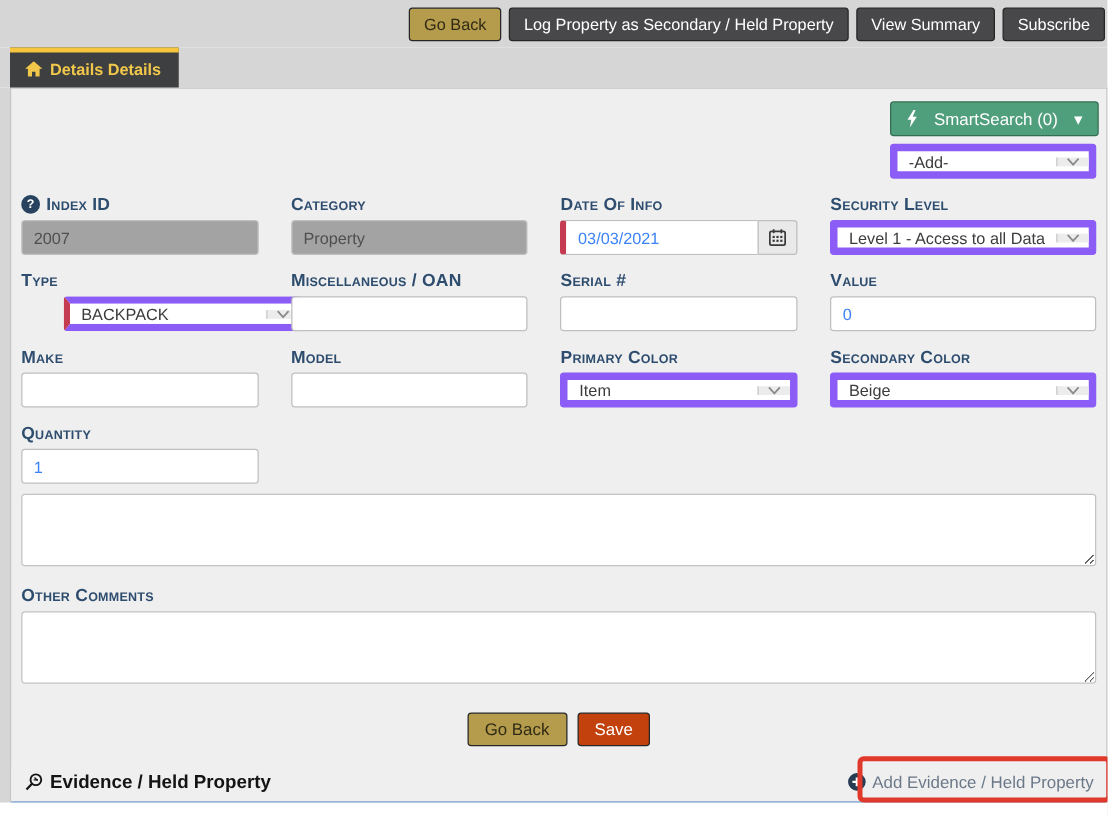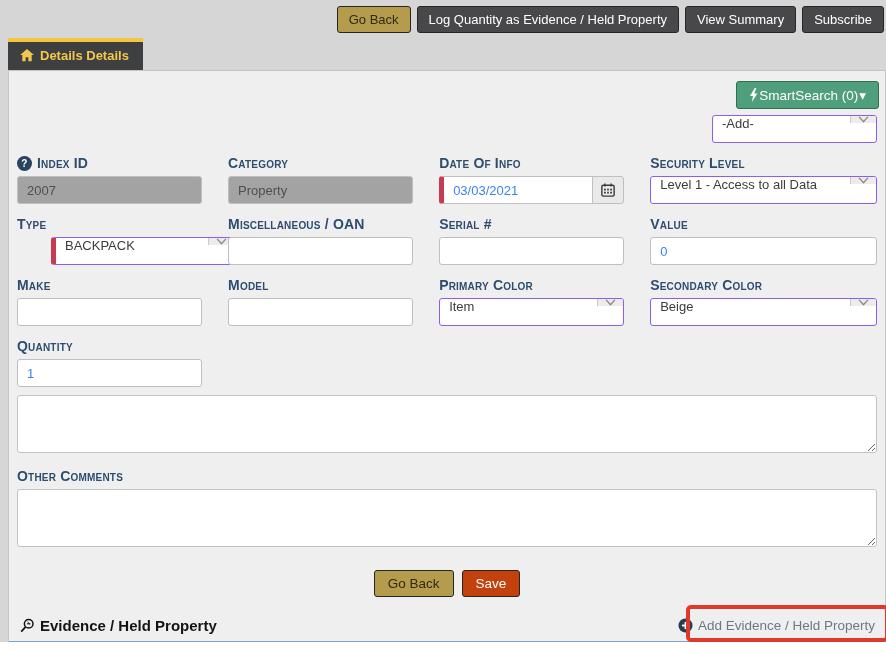--- a/index.html
+++ b/index.html
@@ -52,44 +52,43 @@
   .panel-wrap { background: #d6d6d6; padding-left: 8px; }
   .panel {
     background: #efeff0;
     border: 1px solid #c5c5c5;
     border-bottom: none;
   }
   .panel-actions { padding: 10px 6px 2px 0; text-align: right; }
   .btn-smartsearch {
     display: inline-flex;
     align-items: center;
-    gap: 1px;
+    gap: 13px;
     background: #4f9e7c;
     border: 1px solid #35male7052;
     border: 1px solid #336e52;
     color: #fff;
     font-size: 13.5px;
     padding: 5px 12px;
     border-radius: 3px;
     cursor: pointer;
   }
   .add-select-row { padding: 4px 8px 2px 0; text-align: right; }
 
   
   .select {
     display: inline-flex;
-    align-items: flex-start;
+    align-items: center;
     background: #fff;
-    border: 1px solid #8b5cf6;
+    border: 6px solid #8b5cf6;
     border-radius: 3px;
     height: 28px;
     overflow: hidden;
     cursor: pointer;
     width: 100%;
-    gap: 24px;
   }
   .select .sel-val {
     flex: 1;
     display: flex;
     align-items: center;
     padding: 0 9px;
     color: #3c3c3c;
     white-space: nowrap;
     overflow: hidden;
   }
@@ -225,21 +224,21 @@
     pointer-events: none;
     z-index: 5;
   }
   svg { display: block; }
 </style>
 </head>
 <body>
 
 <div class="topbar">
   <button class="tbtn gold">Go Back</button>
-  <button class="tbtn">Log Quantity as Evidence / Held Property</button>
+  <button class="tbtn">Log Property as Secondary / Held Property</button>
   <button class="tbtn">View Summary</button>
   <button class="tbtn">Subscribe</button>
 </div>
 
 <div class="tabrow">
   <div class="tab">
     <span>
       <svg width="14" height="13" viewBox="0 0 16 15" fill="#f2c84b">
         <path d="M8 0 L16 7 H13.4 V14 H9.6 V9.6 H6.4 V14 H2.6 V7 H0 Z"></path>
       </svg>

